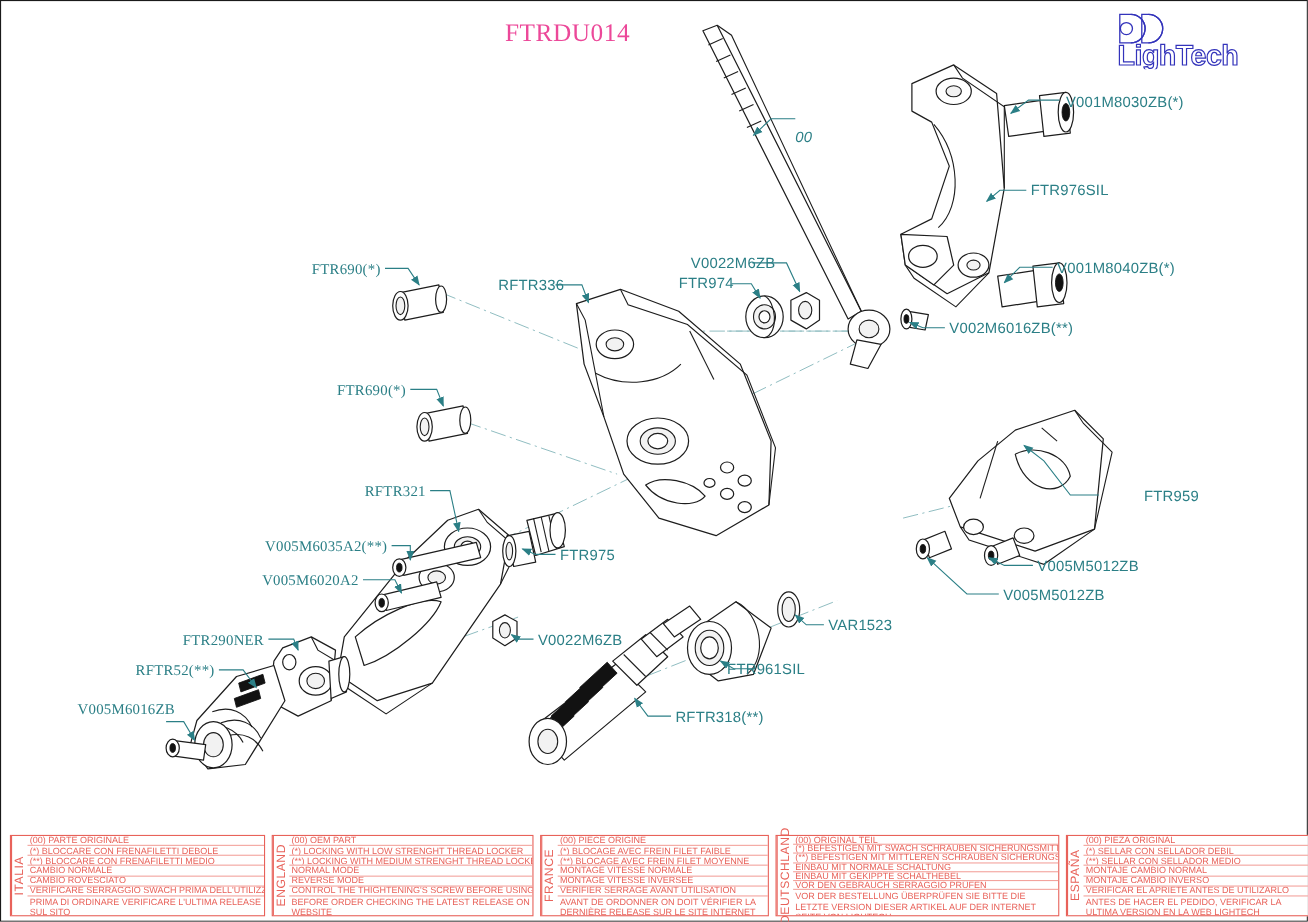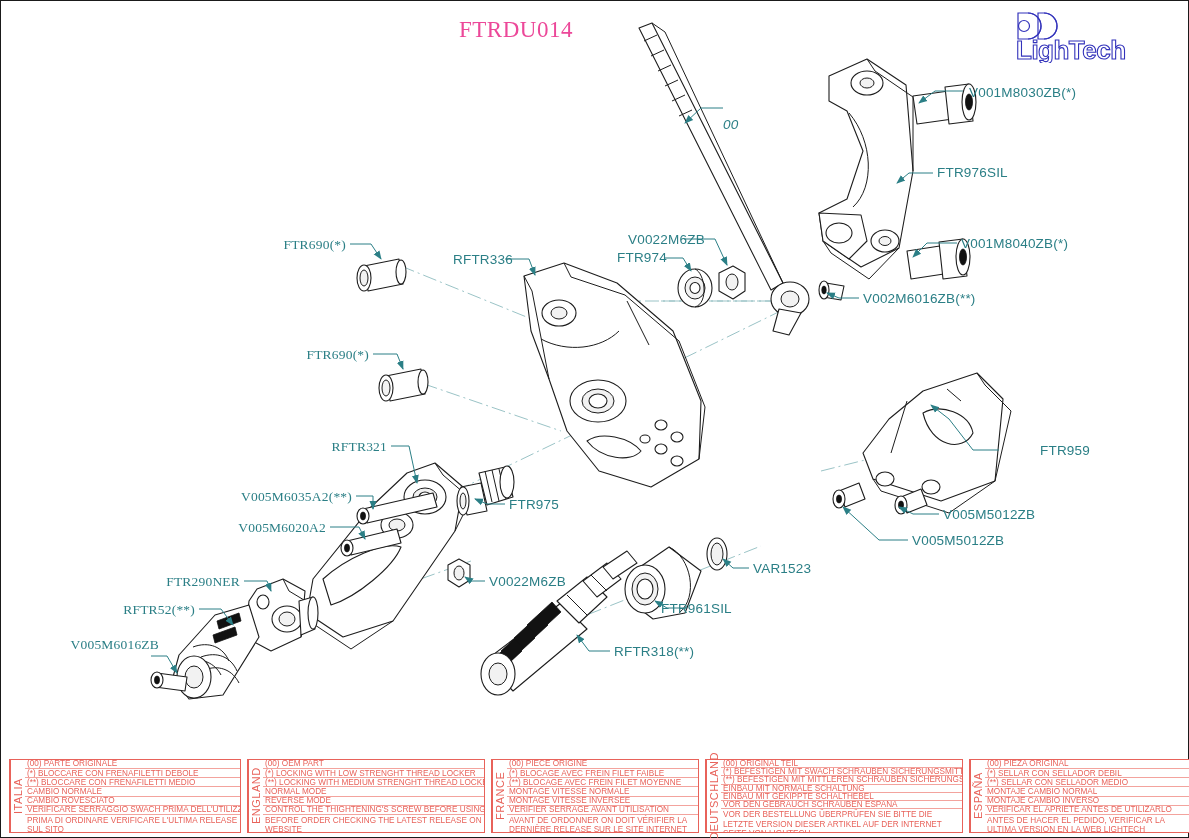--- a/index.html
+++ b/index.html
@@ -501,21 +501,21 @@
         </div>
       </div>
       <div class="legend-block lb-deu">
         <div class="legend-lang">DEUTSCHLAND</div>
         <div class="legend-rows">
           <div class="legend-row">(00) ORIGINAL TEIL</div>
           <div class="legend-row">(*)      BEFESTIGEN MIT SWACH SCHRAUBEN SICHERUNGSMITTEL</div>
           <div class="legend-row">(**)     BEFESTIGEN MIT MITTLEREN SCHRAUBEN SICHERUNGSMITTEL</div>
           <div class="legend-row">EINBAU MIT NORMALE SCHALTUNG</div>
           <div class="legend-row">EINBAU MIT GEKIPPTE SCHALTHEBEL</div>
-          <div class="legend-row">VOR DEN GEBRAUCH SCHRAUBEN ESPAÑA</div>
+          <div class="legend-row">VOR DEN GEBRAUCH SERRAGGIO PRÜFEN</div>
           <div class="legend-row two">VOR DER BESTELLUNG ÜBERPRÜFEN SIE BITTE DIE LETZTE VERSION DIESER ARTIKEL AUF DER INTERNET SEITE VON LIGHTECH</div>
         </div>
       </div>
       <div class="legend-block lb-esp">
         <div class="legend-lang">ESPAÑA</div>
         <div class="legend-rows">
           <div class="legend-row">(00) PIEZA ORIGINAL</div>
           <div class="legend-row">(*)     SELLAR CON SELLADOR DEBIL</div>
           <div class="legend-row">(**)    SELLAR CON SELLADOR MEDIO</div>
           <div class="legend-row">MONTAJE  CAMBIO NORMAL</div>

